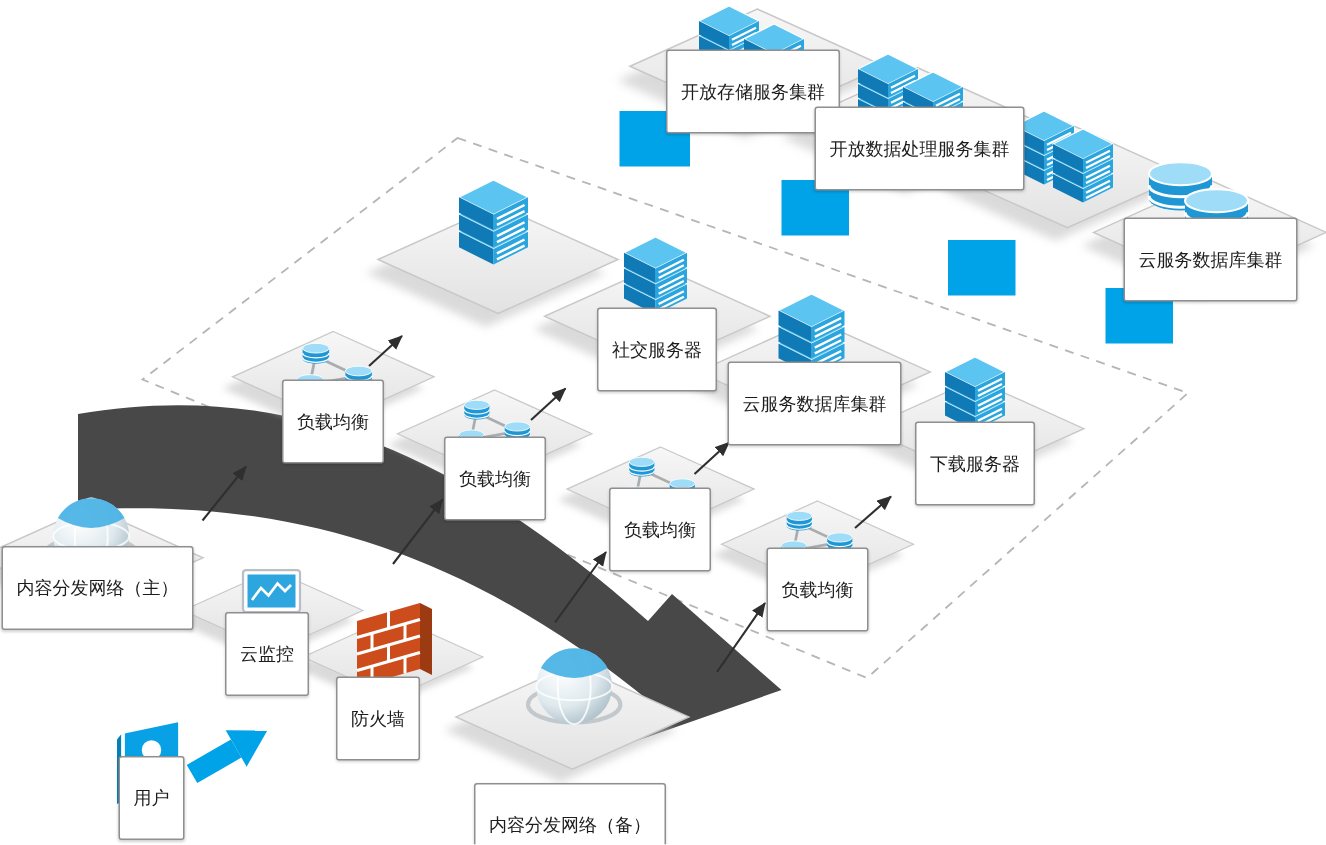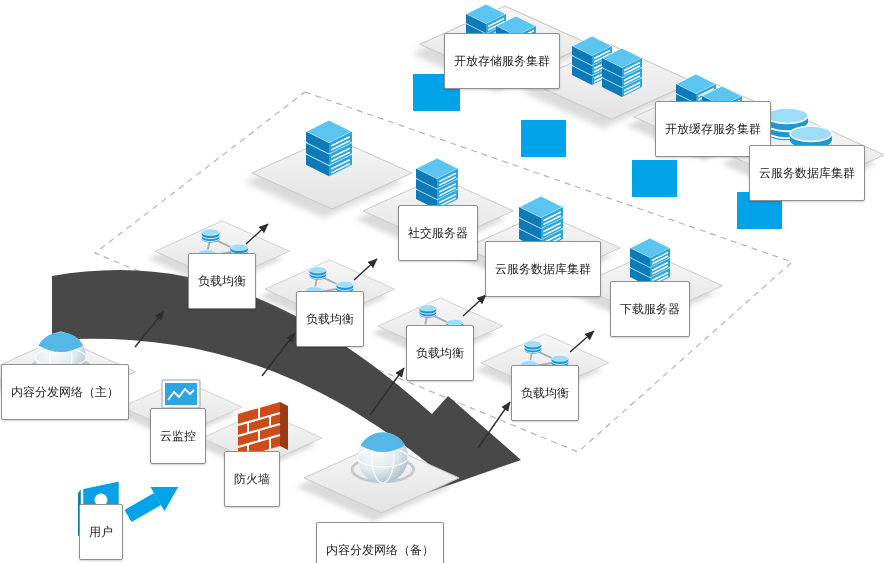--- a/index.html
+++ b/index.html
@@ -277,21 +277,21 @@
     <line x1="262" y1="376" x2="295" y2="333" marker-end="url(#mArr)"></line>
     <line x1="354" y1="280" x2="377" y2="259" marker-end="url(#mArr)"></line>
     <line x1="370" y1="415" x2="404" y2="368" marker-end="url(#mArr)"></line>
     <line x1="463" y1="316" x2="486" y2="295" marker-end="url(#mArr)"></line>
     <line x1="478" y1="448" x2="510" y2="402" marker-end="url(#mArr)"></line>
     <line x1="570" y1="352" x2="594" y2="331" marker-end="url(#mArr)"></line>
   </g>
 </svg>
 
 <div class="label" id="l-storage">开放存储服务集群</div>
-<div class="label" id="l-cache">开放缓存服务集群</div>
+<div class="label" id="l-dataproc">开放数据处理服务集群</div>
 <div class="label" id="l-clouddb">云服务数据库集群</div>
 <div class="label" id="l-social">社交服务器</div>
 <div class="label" id="l-resource">云服务数据库集群</div>
 <div class="label" id="l-download">下载服务器</div>
 <div class="label" id="l-lb1">负载均衡</div>
 <div class="label" id="l-lb2">负载均衡</div>
 <div class="label" id="l-lb3">负载均衡</div>
 <div class="label" id="l-lb4">负载均衡</div>
 <div class="label" id="l-cdnp">内容分发网络（主）</div>
 <div class="label" id="l-monitor">云监控</div>

